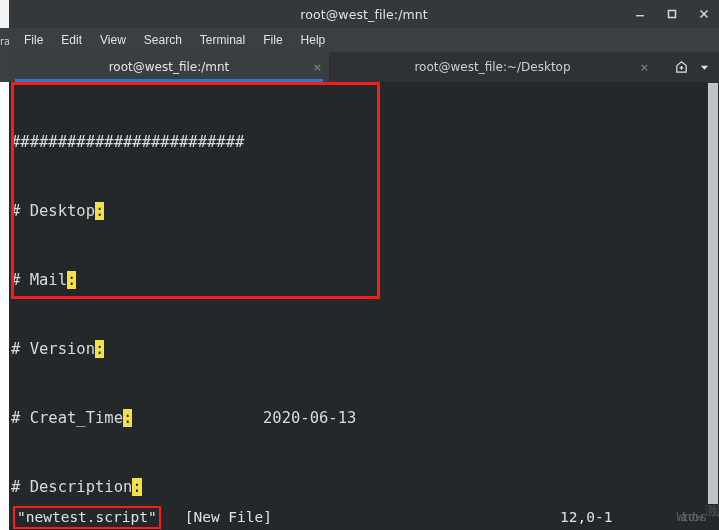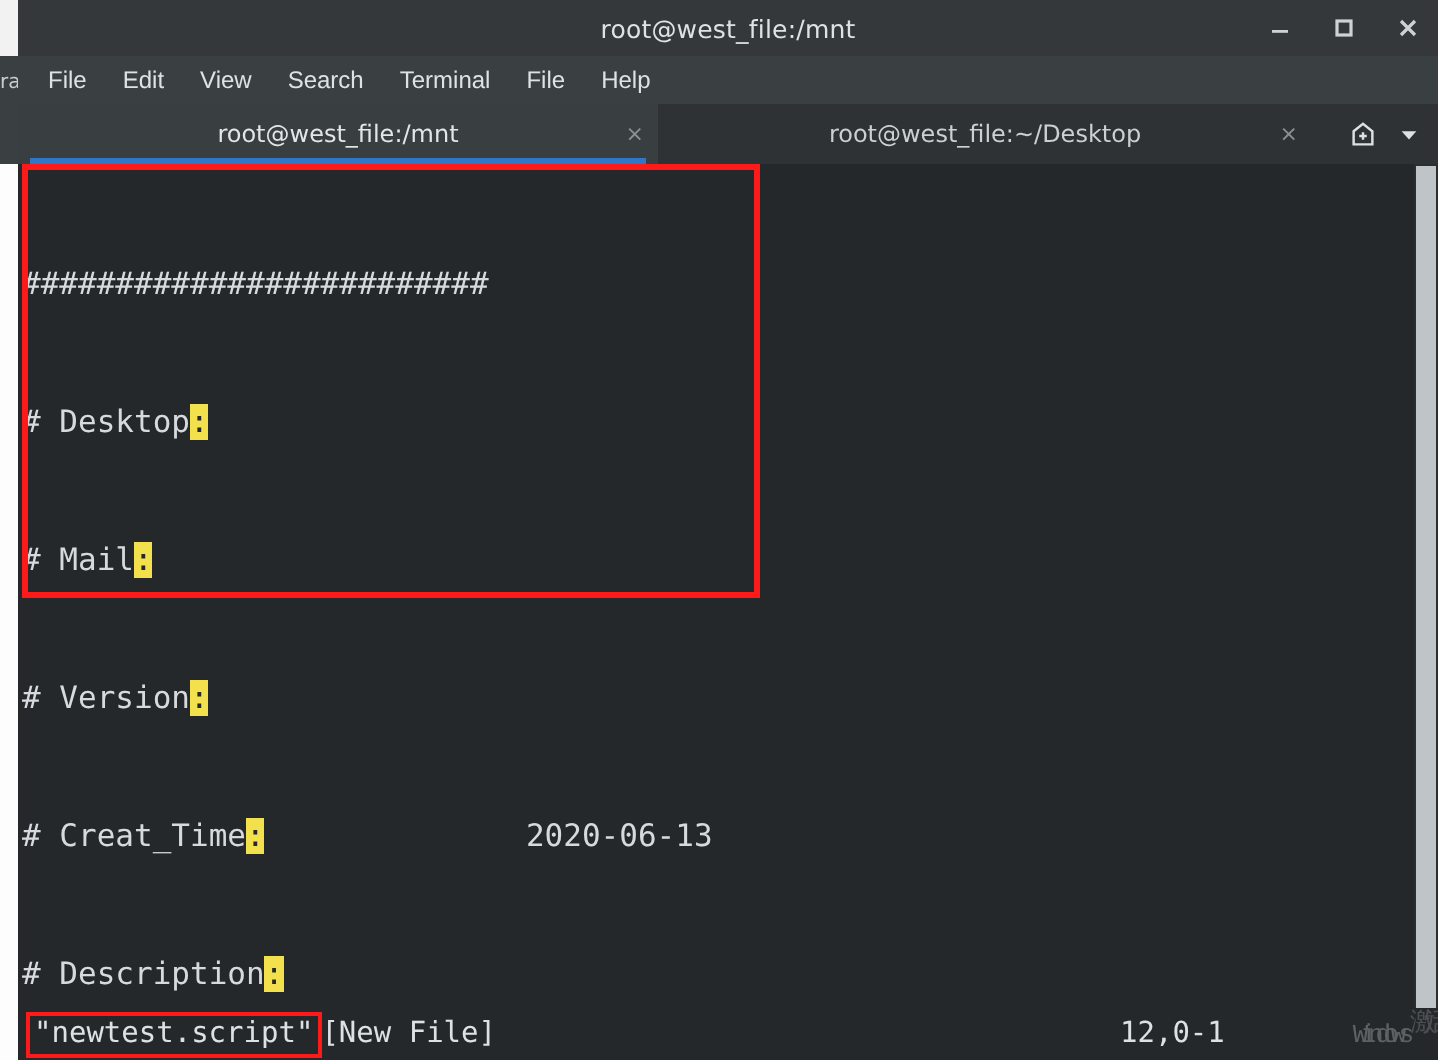--- a/index.html
+++ b/index.html
@@ -128,21 +128,21 @@
   .statusbar {
     position:relative; flex:0 0 26px; height:26px; background:#25282b;
     display:flex; align-items:center;
     font-family:"DejaVu Sans Mono", monospace;
     font-size:14.5px; color:#dde1e5;
   }
   .status-file {
     position:relative; margin-left:4px; padding:1px 2px;
     border:2.5px solid #ff1a1a; line-height:17px;
   }
-  .status-new { margin-left:0; }
+  .status-new { margin-left:24px; }
   .status-pos { position:absolute; left:551px; }
   .watermark {
     position:absolute; right:0; top:-2px;
     font-size:13px; color:#4e5256; letter-spacing:-6px;
     font-family:"DejaVu Sans", sans-serif; opacity:.95;margin-left:44px;
   }
   .watermark2 {
     position:absolute; right:16px; top:6px;
     font-size:13px; color:#5d6166; letter-spacing:-4px;
     font-family:Liberation Mono, monospace;

